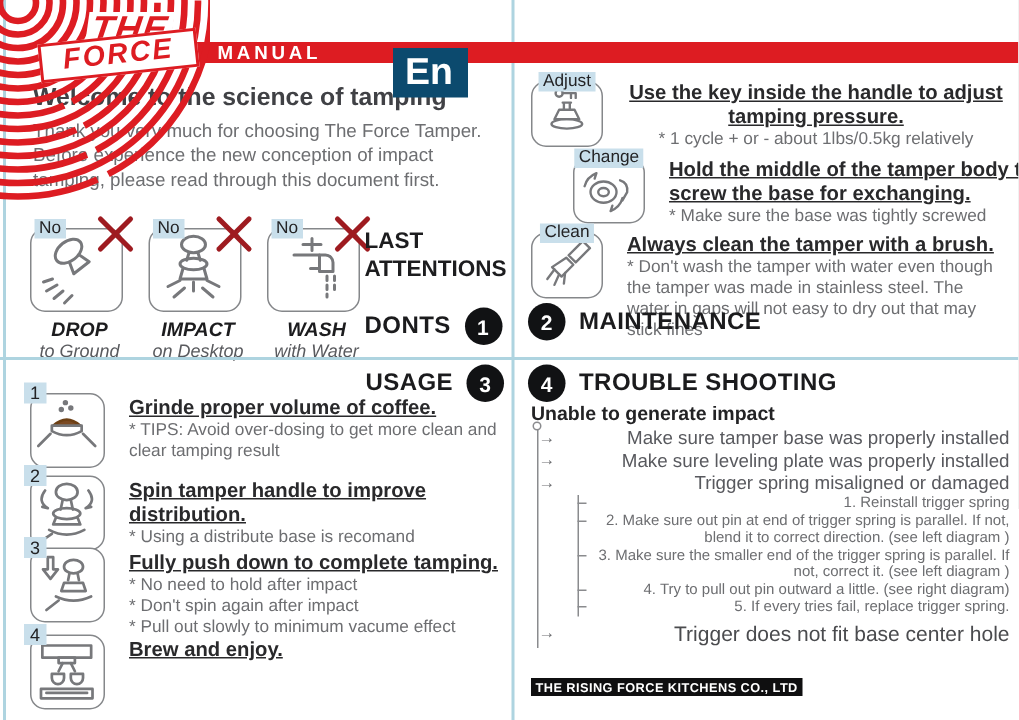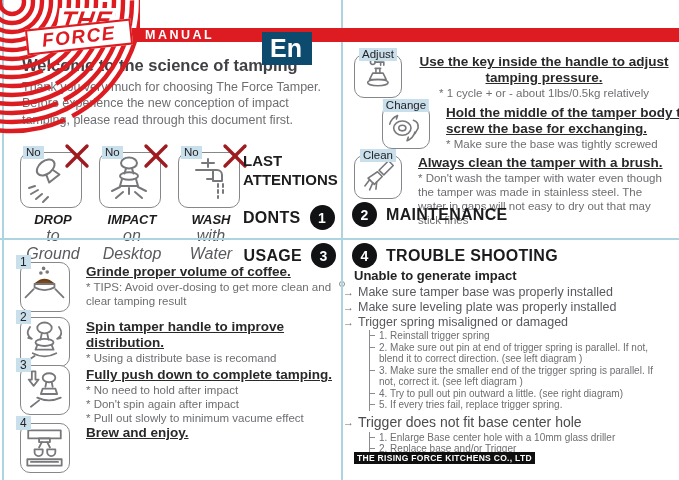--- a/index.html
+++ b/index.html
@@ -27,21 +27,21 @@
   .welcome p{margin:4px 0 0 0;font-size:12.5px;line-height:1.3;color:#6d6e71;}
   
   .dont-cards{position:absolute;left:20px;top:152px;display:flex;gap:13px;}
   .dont-card{width:66px;text-align:center;}
   .icon-box{position:relative;width:62px;height:56px;border:1.6px solid #85878a;border-radius:10px;
             background:#fff;box-sizing:border-box;}
   .no-tag{position:absolute;top:-7px;left:2px;font-size:11.5px;color:#232325;background:#c9dfeb;
           padding:0 3px;line-height:13px;}
   .x-mark{position:absolute;top:-10px;right:-9px;}
   .cap-t{margin-top:4px;font-size:13px;font-weight:bold;font-style:italic;color:#1c1c1e;}
-  .cap-s{font-size:16px;font-style:italic;color:#595a5e;text-align:center;}
+  .cap-s{font-size:12px;font-style:italic;color:#595a5e;text-align:center;}
   .last-att{position:absolute;left:243px;top:152px;font-size:15px;font-weight:bold;color:#1d1d1f;line-height:1.25;}
   .sec-head{display:flex;align-items:center;gap:9px;font-size:16px;font-weight:bold;color:#1b1b1d;letter-spacing:.3px;}
   .badge{width:25px;height:25px;border-radius:50%;background:#111214;color:#fff;font-size:14px;font-weight:bold;
          display:flex;align-items:center;justify-content:center;flex:0 0 auto;}
   .donts-head{position:absolute;left:243px;top:205px;}
   .maint-head{position:absolute;left:352px;top:202px;}
   .usage-head{position:absolute;left:20px;top:243px;width:316px;justify-content:flex-end;}
   .ts-head{position:absolute;left:352px;top:243px;}
   
   .m-row{position:absolute;left:354px;display:flex;gap:16px;}
@@ -54,21 +54,21 @@
   .note{font-size:11.5px;color:#6d6e71;line-height:1.22;}
   
   .step{position:absolute;left:20px;display:flex;gap:16px;width:320px;}
   .s-icon{position:relative;width:50px;height:50px;border:1.6px solid #85878a;border-radius:10px;
           box-sizing:border-box;background:#fff;flex:0 0 auto;}
   .s-num{position:absolute;top:-8px;left:-5px;font-size:12px;color:#232325;background:#c9dfeb;
          padding:0 4px;line-height:14px;}
   .s-text{width:250px;padding-top:2px;}
   
   .problem{position:absolute;left:354px;top:268px;font-size:13px;font-weight:bold;color:#232325;}
-  .tree{position:absolute;left:342px;top:285px;width:314px;border-left:1.4px solid #8a8b8e;}
+  .tree{position:absolute;left:358px;top:285px;width:314px;border-left:1.4px solid #8a8b8e;text-align:right;}
   .tree::before{content:"";position:absolute;left:-4px;top:-4px;width:4px;height:4px;border:1.2px solid #8a8b8e;
                 border-radius:50%;background:#fff;}
   .branch{position:relative;padding-left:15px;font-size:12.5px;color:#58595e;line-height:14px;margin-bottom:1px;}
   .branch::before{content:"→";position:absolute;left:0;top:0;font-size:11px;color:#6d6e71;}
   .branch.big{font-size:14px;color:#4a4b4e;line-height:17px;}
   .subtree{margin:1px 0 3px 26px;border-left:1.2px solid #8a8b8e;}
   .sub-item{position:relative;padding-left:9px;font-size:10px;color:#6d6e71;line-height:11.5px;}
   .sub-item::before{content:"";position:absolute;left:-1px;top:5px;width:6px;height:1.2px;background:#8a8b8e;}
   
   .footer{position:absolute;left:354px;top:452px;font-size:8.5px;}
@@ -365,24 +365,20 @@
     <div class="branch">Make sure leveling plate was properly installed</div>
     <div class="branch">Trigger spring misaligned or damaged</div>
     <div class="subtree">
       <div class="sub-item">1. Reinstall trigger spring</div>
       <div class="sub-item">2. Make sure out pin at end of trigger spring is parallel. If not, blend it to correct direction. (see left diagram )</div>
       <div class="sub-item">3. Make sure the smaller end of the trigger spring is parallel. If not, correct it. (see left diagram )</div>
       <div class="sub-item">4. Try to pull out pin outward a little. (see right diagram)</div>
       <div class="sub-item">5. If every tries fail, replace trigger spring.</div>
     </div>
     <div class="branch big">Trigger does not fit base center hole</div>
-    <div class="subtree">
-      <div class="sub-item">1. Enlarge Base center hole with a 10mm glass driller</div>
-      <div class="sub-item">2. Replace base and/or Trigger</div>
-    </div>
   </div>
 
   <div class="footer">
     <div><span class="blk">THE RISING FORCE KITCHENS CO., LTD</span></div>
     <div class="f2">
       <span class="blk">WUXI, CHINA</span>
       <span class="rev">Rev.1.05 © Copyright 2019</span>
     </div>
   </div>
 

